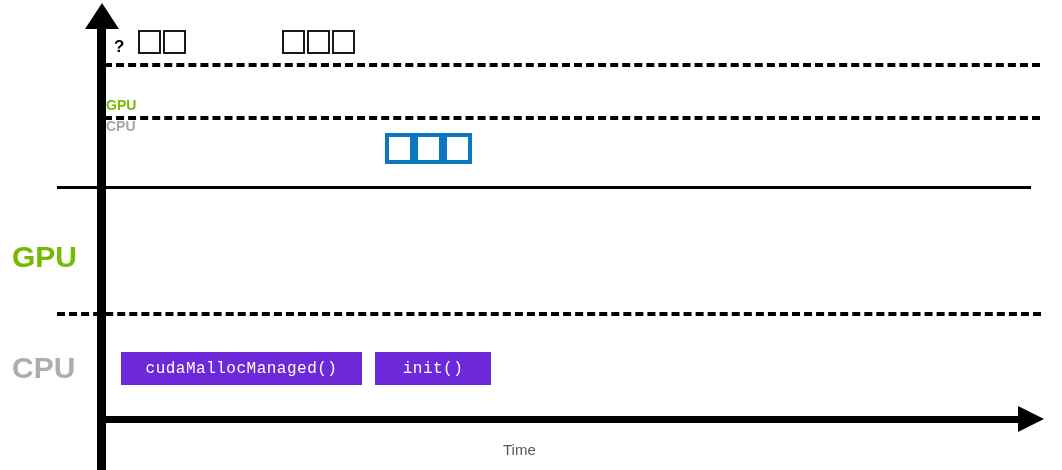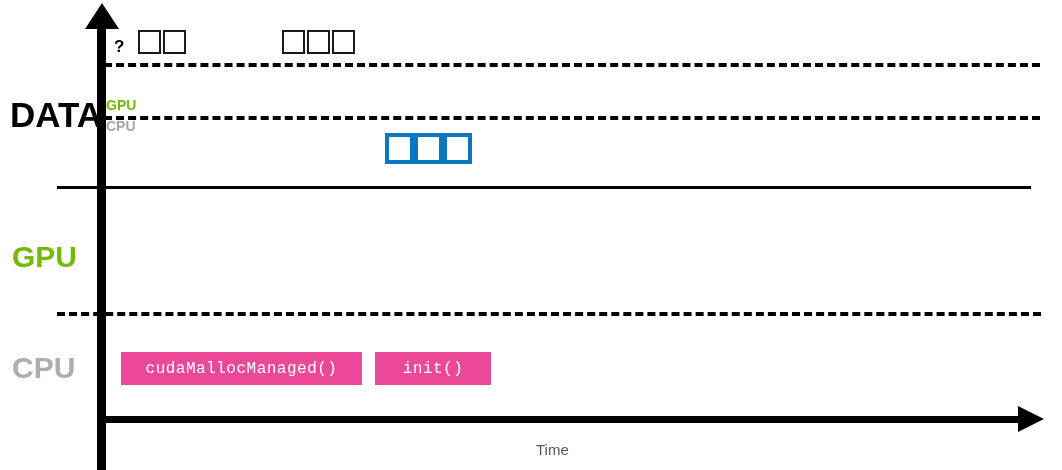--- a/index.html
+++ b/index.html
@@ -111,21 +111,21 @@
     left: 114px;
     top: 38px;
     font-size: 17px;
     font-weight: bold;
     color: #000000;
     line-height: 18px;
   }
 
   .label-time {
     position: absolute;
-    left: 536px;
+    left: 503px;
     top: 441px;
     font-size: 15px;
     color: #595959;
     line-height: 18px;
   }
 
   
   .page-sq {
     position: absolute;
     box-sizing: border-box;
@@ -141,21 +141,21 @@
     width: 29px;
     height: 31px;
     top: 133px;
     border: 4px solid #0B76C2;
     background: #ffffff;
   }
 
   
   .code-box {
     position: absolute;
-    background: #ec4899;
+    background: #6d28d9;
     color: #ffffff;
     font-family: "Liberation Mono", "DejaVu Sans Mono", monospace;
     font-size: 16px;
     display: flex;
     align-items: center;
     justify-content: center;
     top: 352px;
     height: 33px;
     letter-spacing: 0.5px;
     white-space: nowrap;
@@ -172,21 +172,20 @@
   <div class="dashed-rule rule-mid"></div>
   <div class="solid-rule"></div>
   <div class="dashed-rule rule-gpucpu"></div>
 
   <div class="v-axis-line"></div>
   <div class="v-axis-head"></div>
 
   <div class="h-axis-line"></div>
   <div class="h-axis-head"></div>
 
-  <div class="label-data">DATA</div>
   <div class="label-small label-gpu-small">GPU</div>
   <div class="label-small label-cpu-small">CPU</div>
   <div class="label-big label-gpu-big">GPU</div>
   <div class="label-big label-cpu-big">CPU</div>
   <div class="label-question">?</div>
   <div class="label-time">Time</div>
 
   <div class="page-sq black" style="left:138px"></div>
   <div class="page-sq black" style="left:163px"></div>
 

